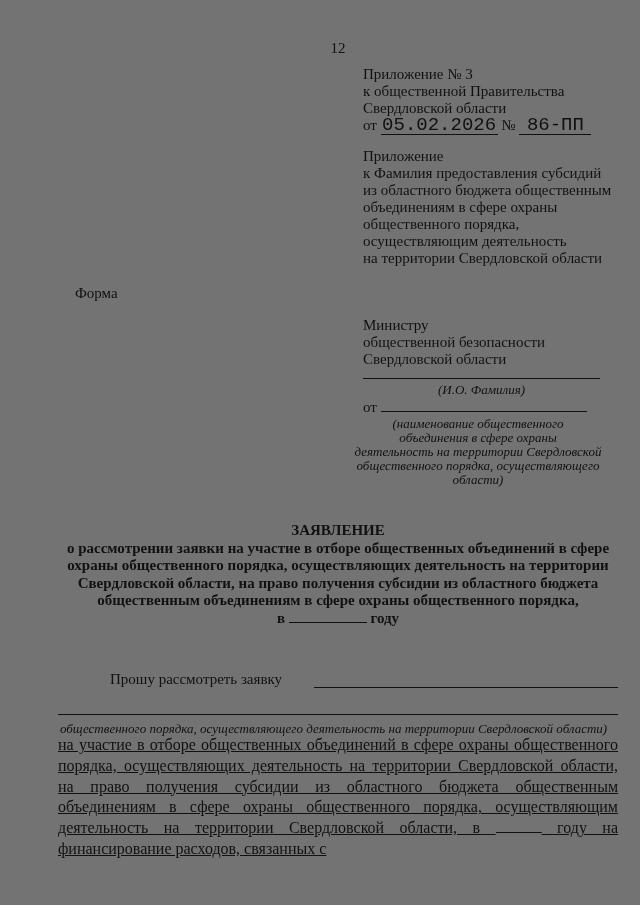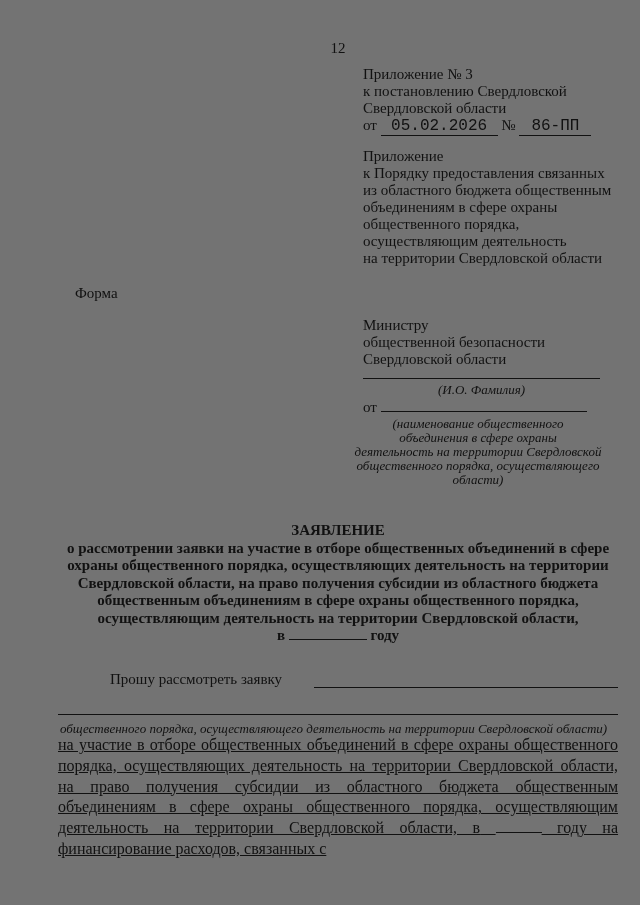--- a/index.html
+++ b/index.html
@@ -10,54 +10,54 @@
   }
   .abs { position:absolute; }
   .blk { font-size:15px; line-height:17px; white-space:nowrap; }
   .center { text-align:center; }
   .cap13 { font-size:13px; line-height:15px;font-style:italic; }
   .fill {
     display:inline-block; border-bottom:1px solid #111; vertical-align:baseline;
   }
   .mono {
     font-family:"Liberation Mono","DejaVu Sans Mono",monospace;
-    font-size:16px; text-align:center;
+    font-size:19px; text-align:center;
   }
   .rule { border-bottom:1px solid #111; height:0; }
   .titleblock { font-size:15px; line-height:17.5px; font-weight:bold; text-align:center; }
   .bodypara {
     font-size:16px; line-height:20.8px; text-align:justify;
     font-weight:normal; white-space:normal;text-decoration:underline;
   }
   .reqline { display:flex; font-size:15px; line-height:18px; }
   .reqline .lead { white-space:nowrap; padding-left:52px; }
   .reqline .blank { flex:1; border-bottom:1px solid #111; margin-left:4px; }
 </style>
 </head>
 <body>
 
 <div class="page">
 
   <div class="abs blk center" style="left:58px; top:40px; width:560px;">12</div>
 
   <div class="abs blk" style="left:363px; top:66px;">
     <div>Приложение № 3</div>
-    <div>к постановлению Свердловской</div>
+    <div>к общественной Правительства</div>
     <div>Свердловской области</div>
     <div>
       <span>от</span>
       <span class="fill mono" style="width:117px;">05.02.2026</span>
       <span>№</span>
       <span class="fill mono" style="width:72px;text-align:center;">86-ПП</span>
     </div>
   </div>
 
   <div class="abs blk" style="left:363px; top:148px;">
     <div>Приложение</div>
-    <div>к Порядку предоставления связанных</div>
+    <div>к Фамилия предоставления субсидий</div>
     <div>из областного бюджета общественным</div>
     <div>объединениям в сфере охраны</div>
     <div>общественного порядка,</div>
     <div>осуществляющим деятельность</div>
     <div>на территории Свердловской области</div>
   </div>
 
   <div class="abs blk" style="left:75px; top:285px;">Форма</div>
 
   <div class="abs blk" style="left:363px; top:317px;">
@@ -81,21 +81,20 @@
     <div>общественного порядка, осуществляющего</div>
     <div>области)</div>
   </div>
 
   <div class="abs titleblock" style="left:58px; top:522px; width:560px;">
     <div>ЗАЯВЛЕНИЕ</div>
     <div>о рассмотрении заявки на участие в отборе общественных объединений в сфере</div>
     <div>охраны общественного порядка, осуществляющих деятельность на территории</div>
     <div>Свердловской области, на право получения субсидии из областного бюджета</div>
     <div>общественным объединениям в сфере охраны общественного порядка,</div>
-    <div>осуществляющим деятельность на территории Свердловской области,</div>
     <div>
       <span>в</span>
       <span class="fill" style="width:78px;"></span>
       <span>году</span>
     </div>
   </div>
 
   <div class="abs reqline" style="left:58px; top:670px; width:560px;gap:28px;">
     <span class="lead">Прошу рассмотреть заявку</span>
     <span class="blank"></span>

